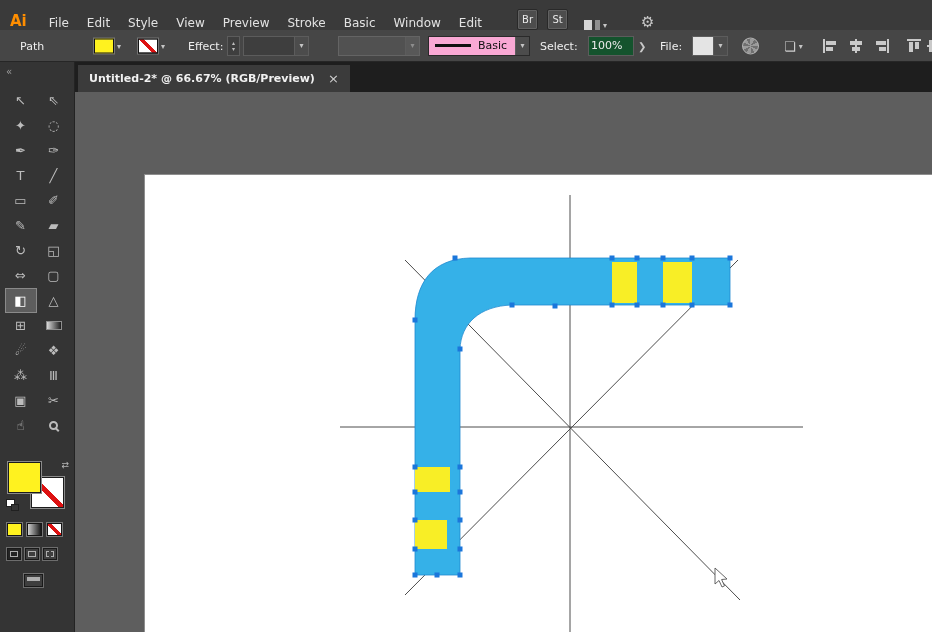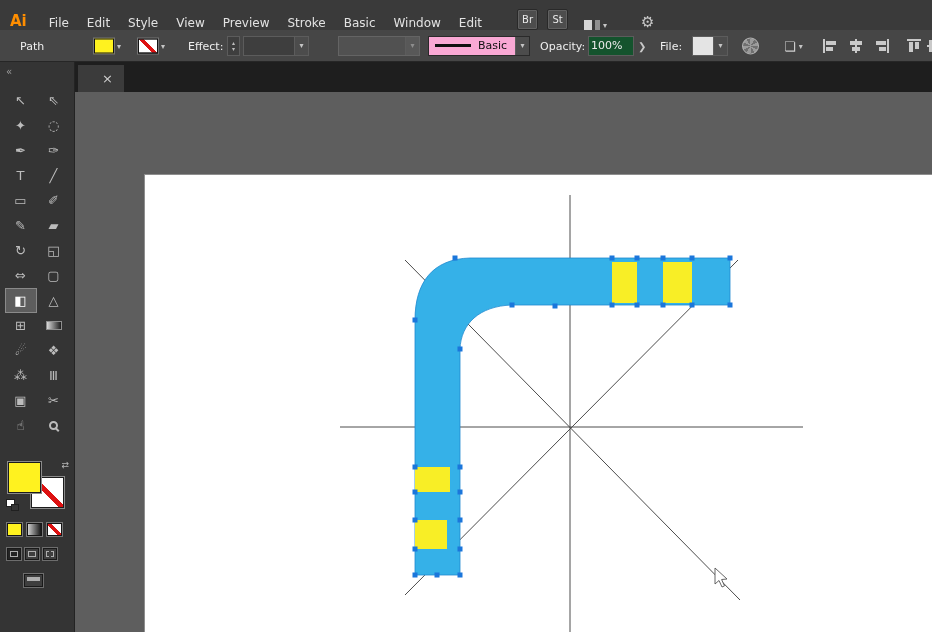--- a/index.html
+++ b/index.html
@@ -160,21 +160,21 @@
     <span class="val"></span>
     <span class="dd">▾</span>
   </span>
 
   <span class="cb combo brush-combo" style="left:428px;width:102px">
     <span class="brush-line"></span>
     <span class="brush-name">Basic</span>
     <span class="dd">▾</span>
   </span>
 
-  <span class="cb cb-label" style="left:540px">Opacity:</span>
+  <span class="cb cb-label" style="left:540px">Select:</span>
   <span class="cb opacity-field" style="left:588px">100%</span>
   <span class="cb chev" style="left:638px">❯</span>
 
   <span class="cb cb-label" style="left:660px">File:</span>
   <span class="cb combo style-combo" style="left:692px;width:36px">
     <span class="val"></span>
     <span class="dd">▾</span>
   </span>
 
   <span class="cb wheel" style="left:742px"></span>
@@ -216,20 +216,21 @@
     <svg class="align-svg" width="16" height="16" fill="#c9c9c9">
         <rect x="1" y="7" width="14" height="2"></rect>
         <rect x="3" y="2" width="4" height="12"></rect>
         <rect x="9" y="4" width="4" height="8"></rect>
       </svg>
   </span>
 </div>
 
 <div class="tabbar">
   <div class="tab">
+    <span class="tab-title">Untitled-2* @ 66.67% (RGB/Preview)</span>
     <span class="tab-close">×</span>
   </div>
 </div>
 
 <div class="toolbar">
   <span class="collapse">«</span>
   <div class="tools">
     <div class="tool">↖</div>
     <div class="tool">⇖</div>
     <div class="tool">✦</div>

